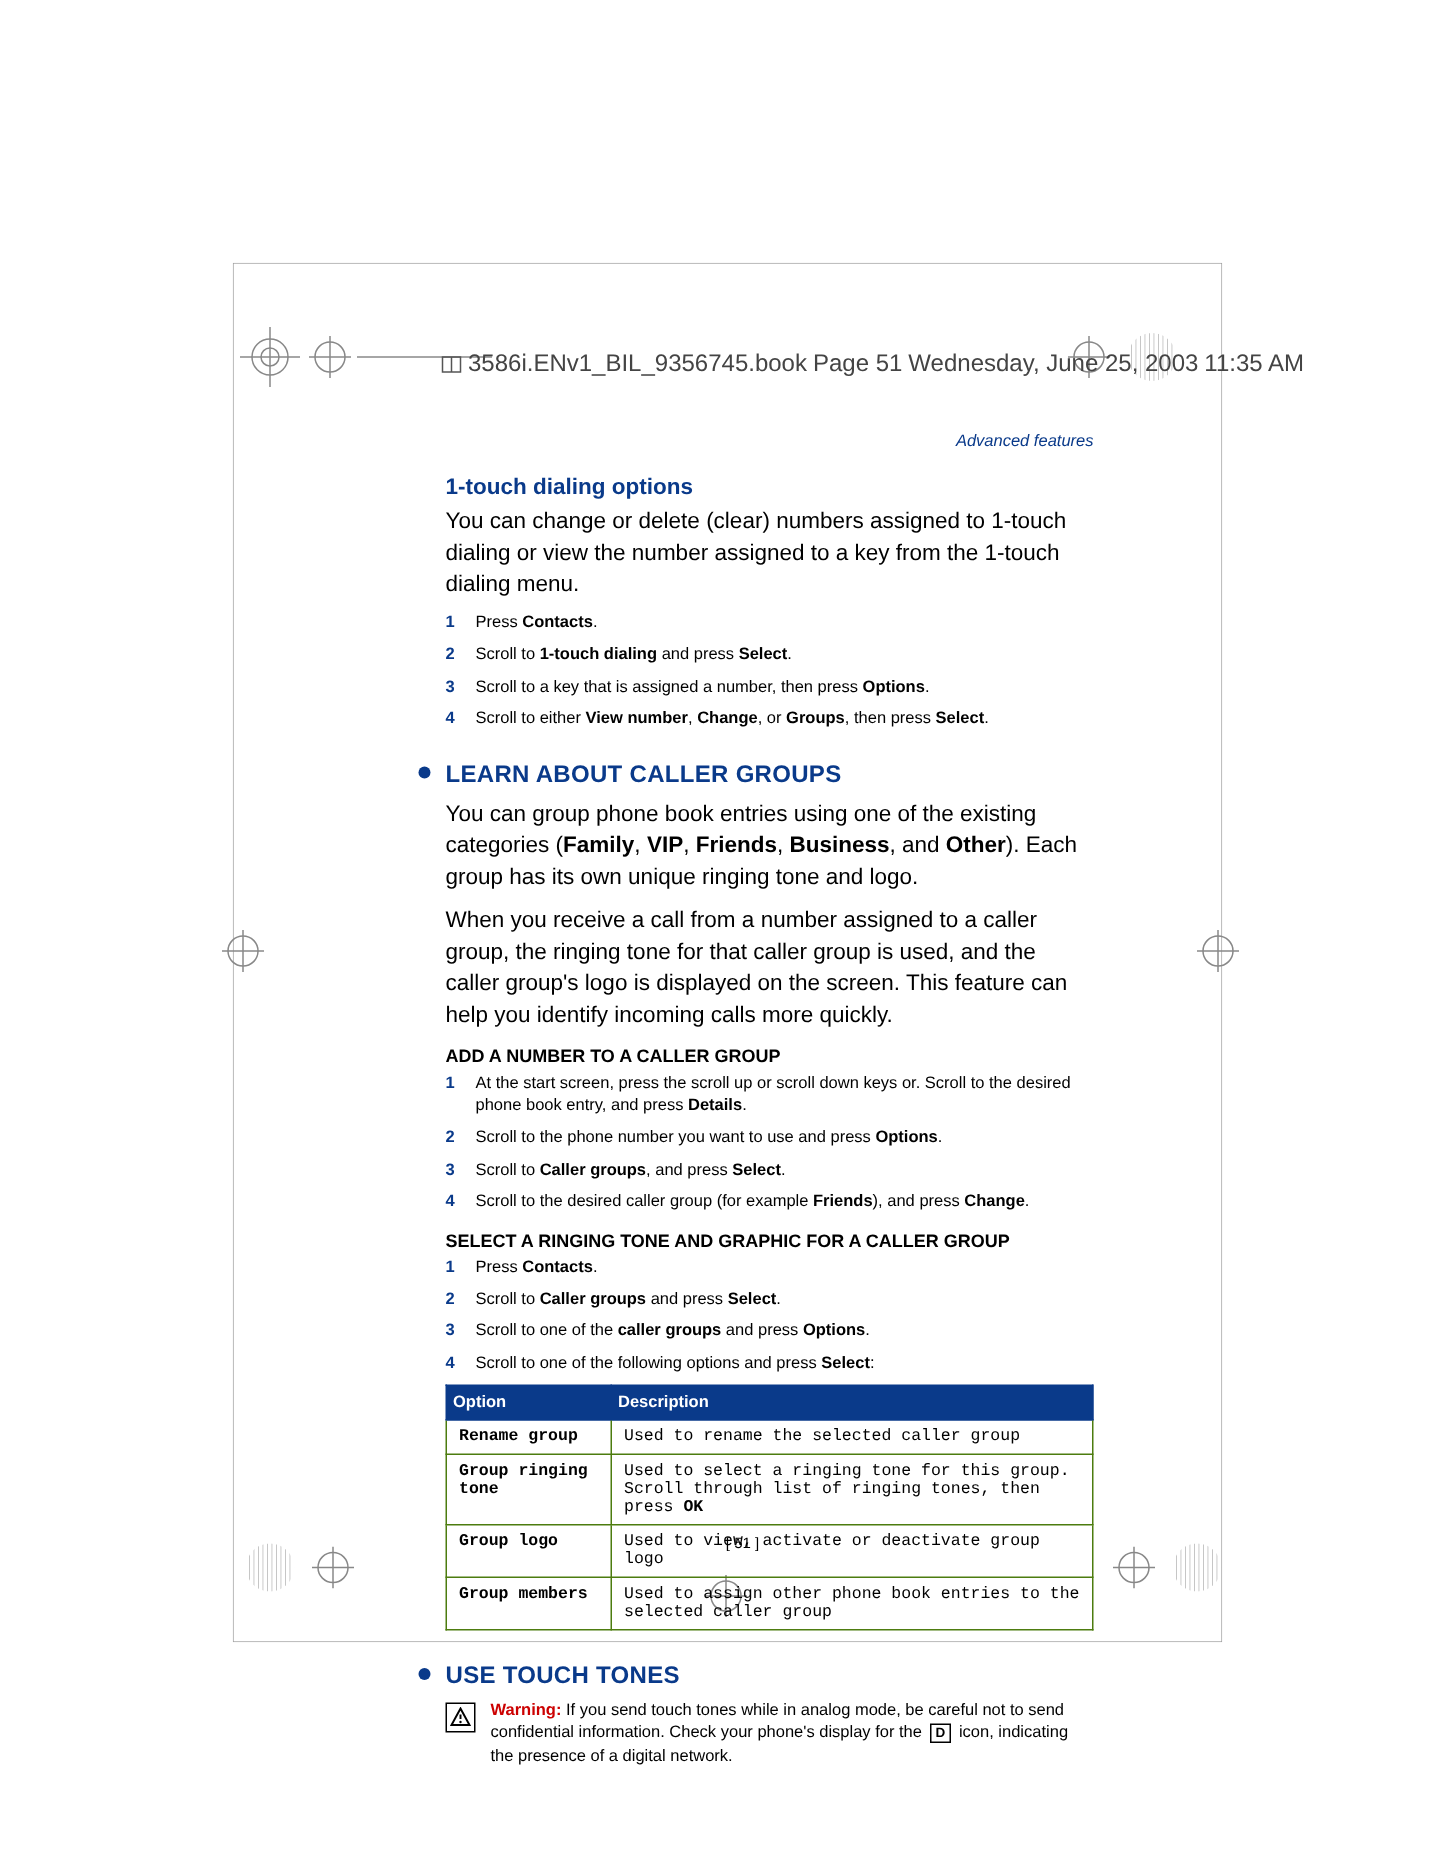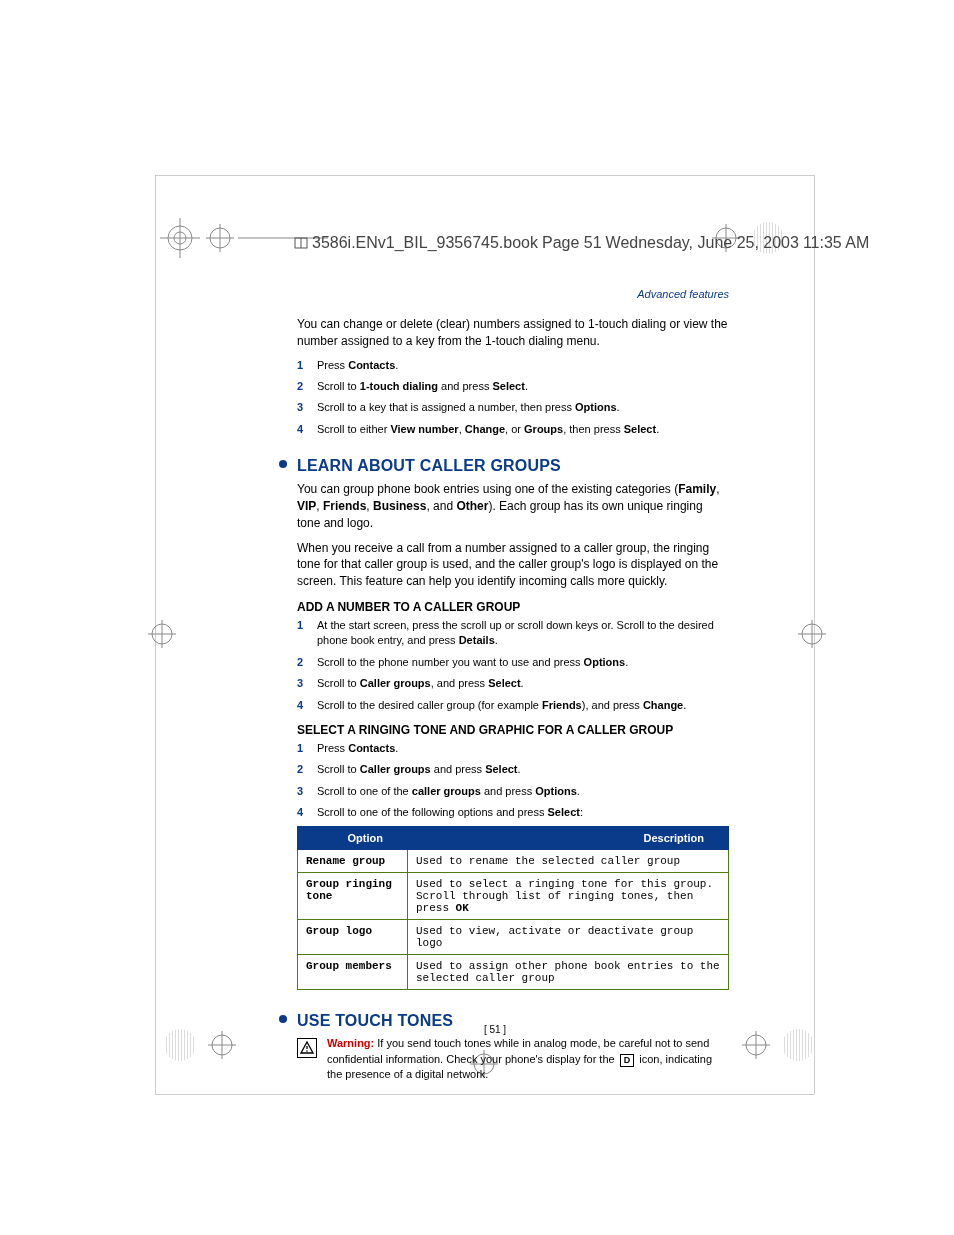--- a/index.html
+++ b/index.html
@@ -68,21 +68,21 @@
   }
   .h3 {
     font-size: 12px;
     font-weight: bold;
     color: #000;
     margin-top: 10px;
     margin-bottom: 4px;
     text-transform: uppercase;
   }
   .para {
-    font-size: 12px;
+    font-size: 15px;
     line-height: 1.4;
     margin-bottom: 8px;
   }
   .ol-item {
     display: flex;
     gap: 10px;
     margin-bottom: 6px;
     font-size: 11px;
     line-height: 1.4;
   }
@@ -95,22 +95,22 @@
   .bold { font-weight: bold; }
   table.opt {
     width: 100%;
     border-collapse: collapse;
     margin-top: 6px;
     font-size: 11px;
   }
   table.opt th {
     background: #0a3a8a;
     color: #fff;
-    text-align: right;
-    padding: 5px 24px;
+    text-align: left;
+    padding: 5px 4px;
     font-weight: bold;
     border: 1px solid #0a3a8a;
   }
   table.opt td {
     border: 1px solid #4d7c0f;
     padding: 5px 8px;
     vertical-align: top;
     font-family: Liberation Mono, monospace;
   }
   table.opt td:first-child {
@@ -253,20 +253,21 @@
     </svg>
   <span>3586i.ENv1_BIL_9356745.book</span>
   <span>Page 51</span>
   <span>Wednesday, June 25, 2003</span>
   <span>11:35 AM</span>
 </div>
 
 <div class="content">
   <div class="breadcrumb">Advanced features</div>
 
+  <div class="h1">1-touch dialing options</div>
   <div class="para">You can change or delete (clear) numbers assigned to 1-touch dialing or view the number assigned to a key from the 1-touch dialing menu.</div>
   <div class="ol-item">
       <span class="ol-num">1</span>
       <span class="ol-txt"><span>Press </span><span class="bold">Contacts</span><span>.</span></span>
     </div>
   <div class="ol-item">
       <span class="ol-num">2</span>
       <span class="ol-txt"><span>Scroll to </span><span class="bold">1-touch dialing</span><span> and press </span><span class="bold">Select</span><span>.</span></span>
     </div>
   <div class="ol-item">

